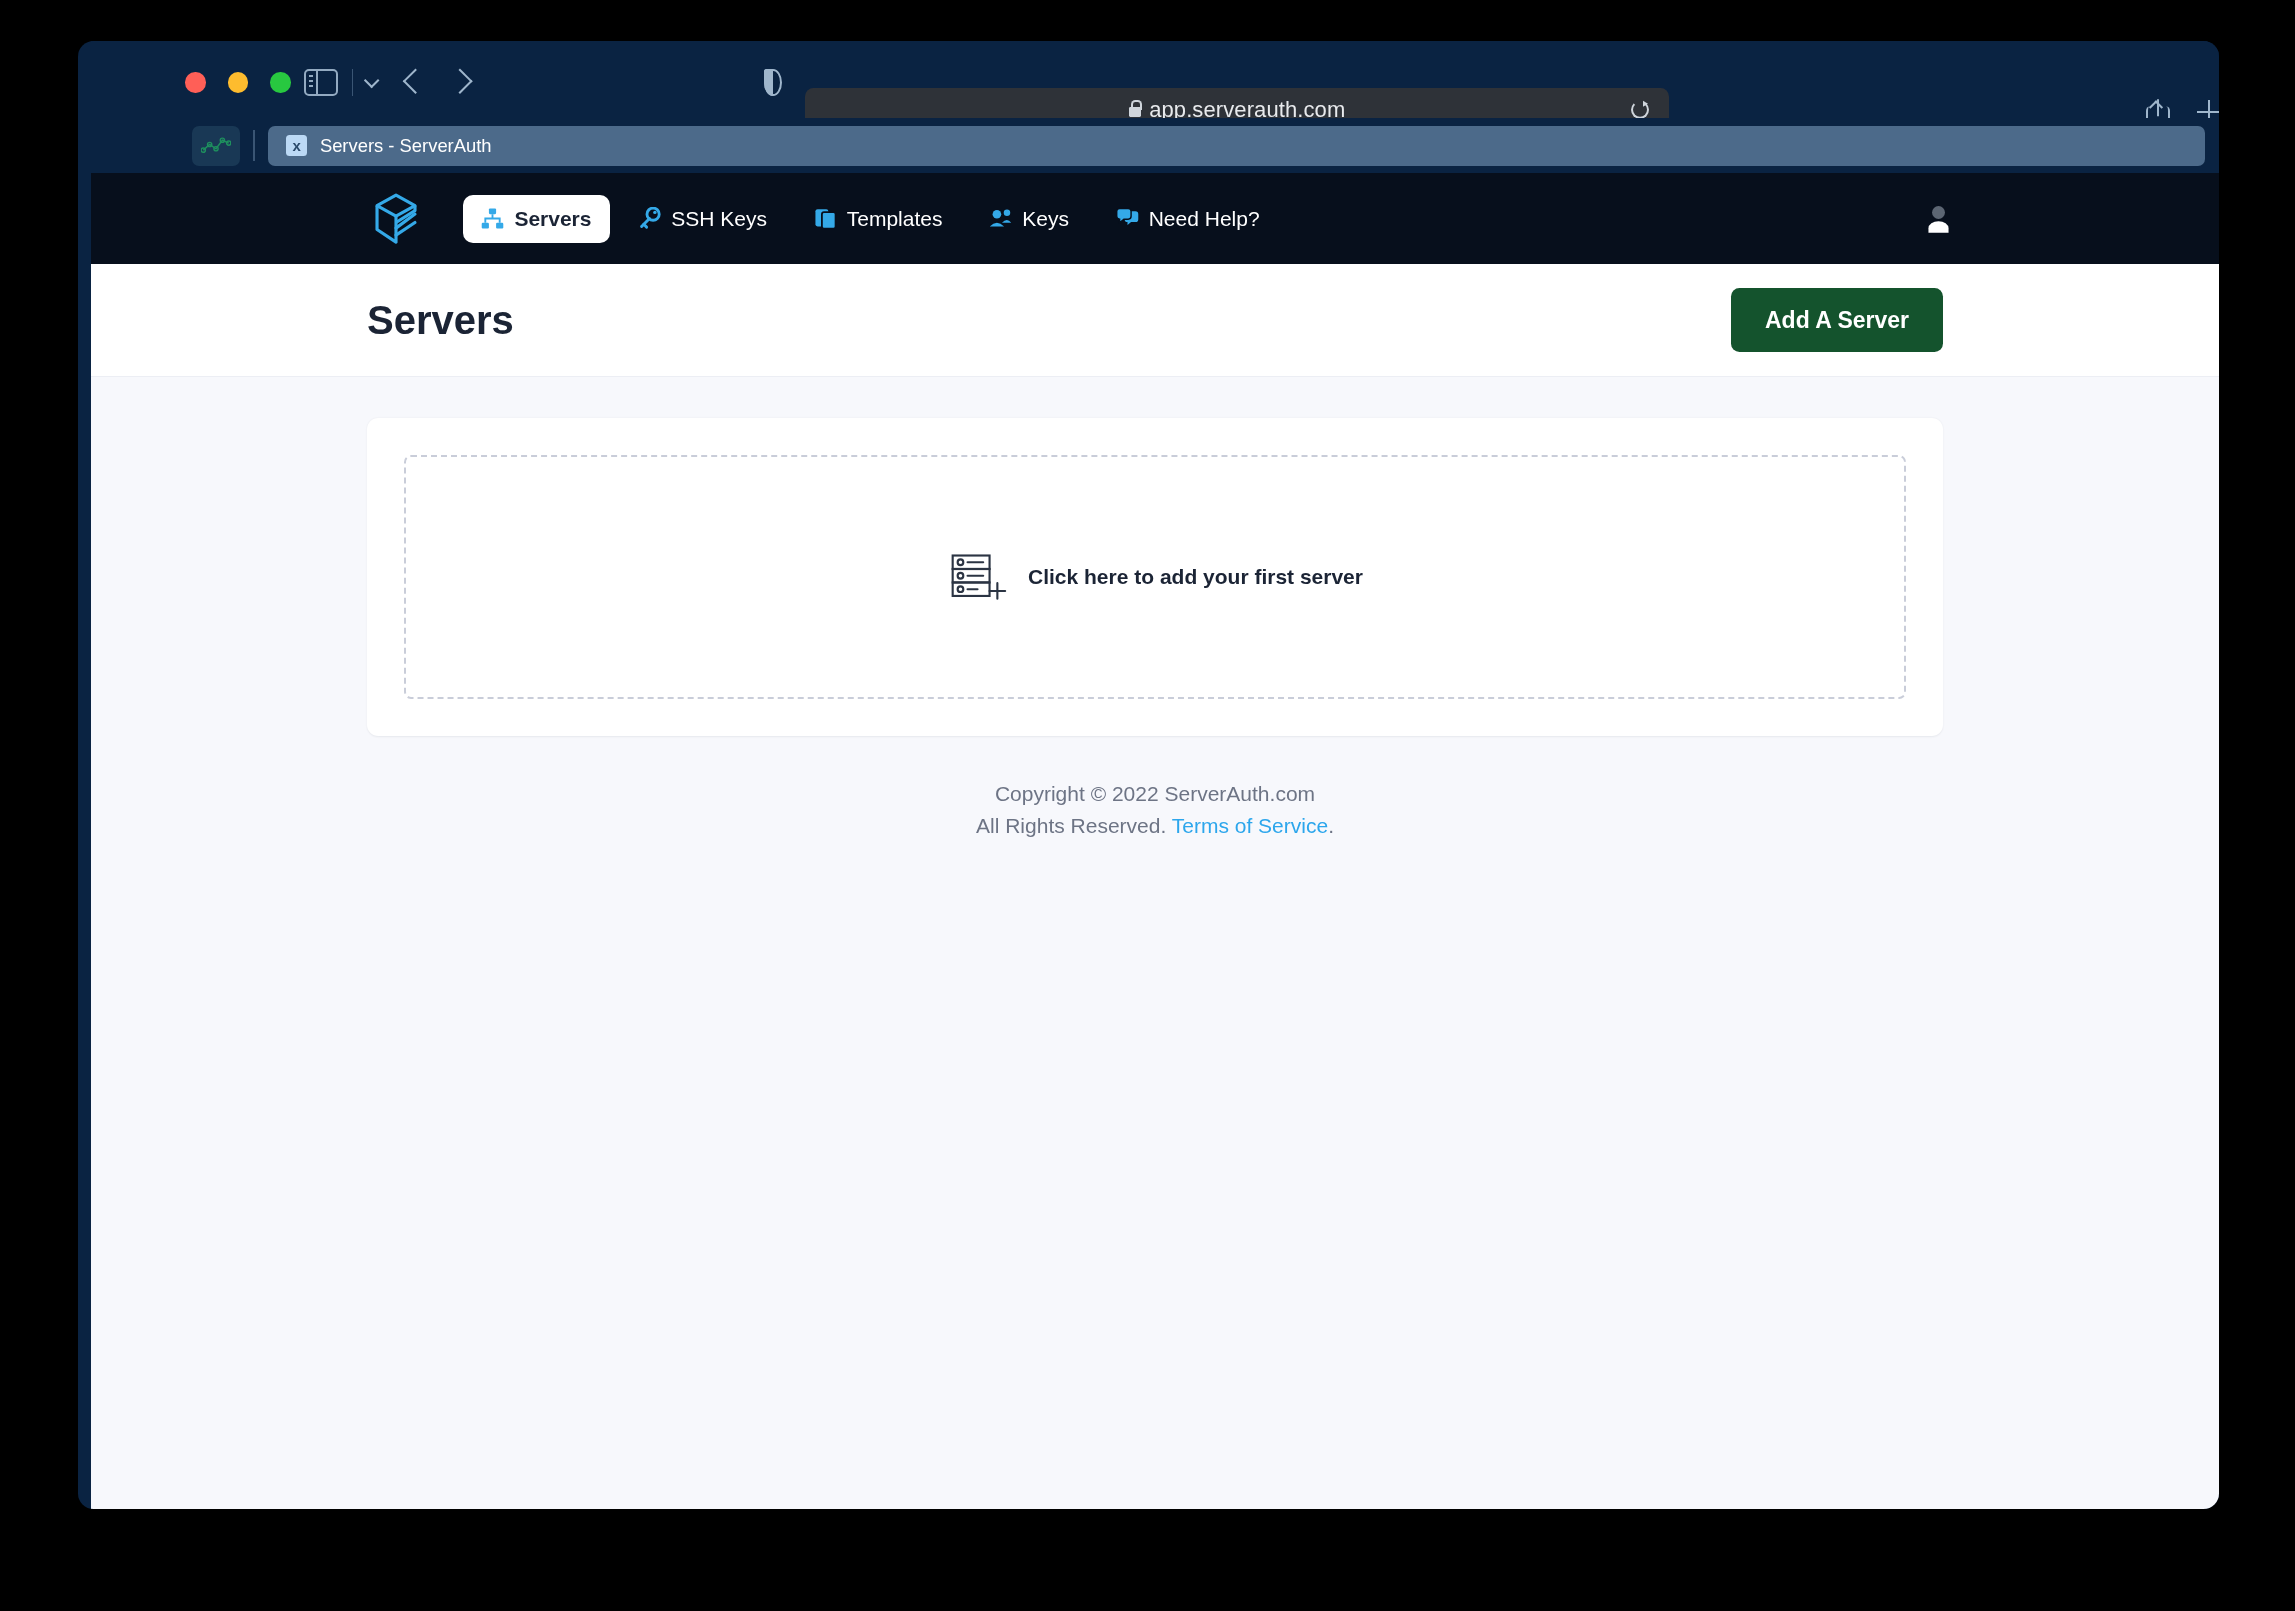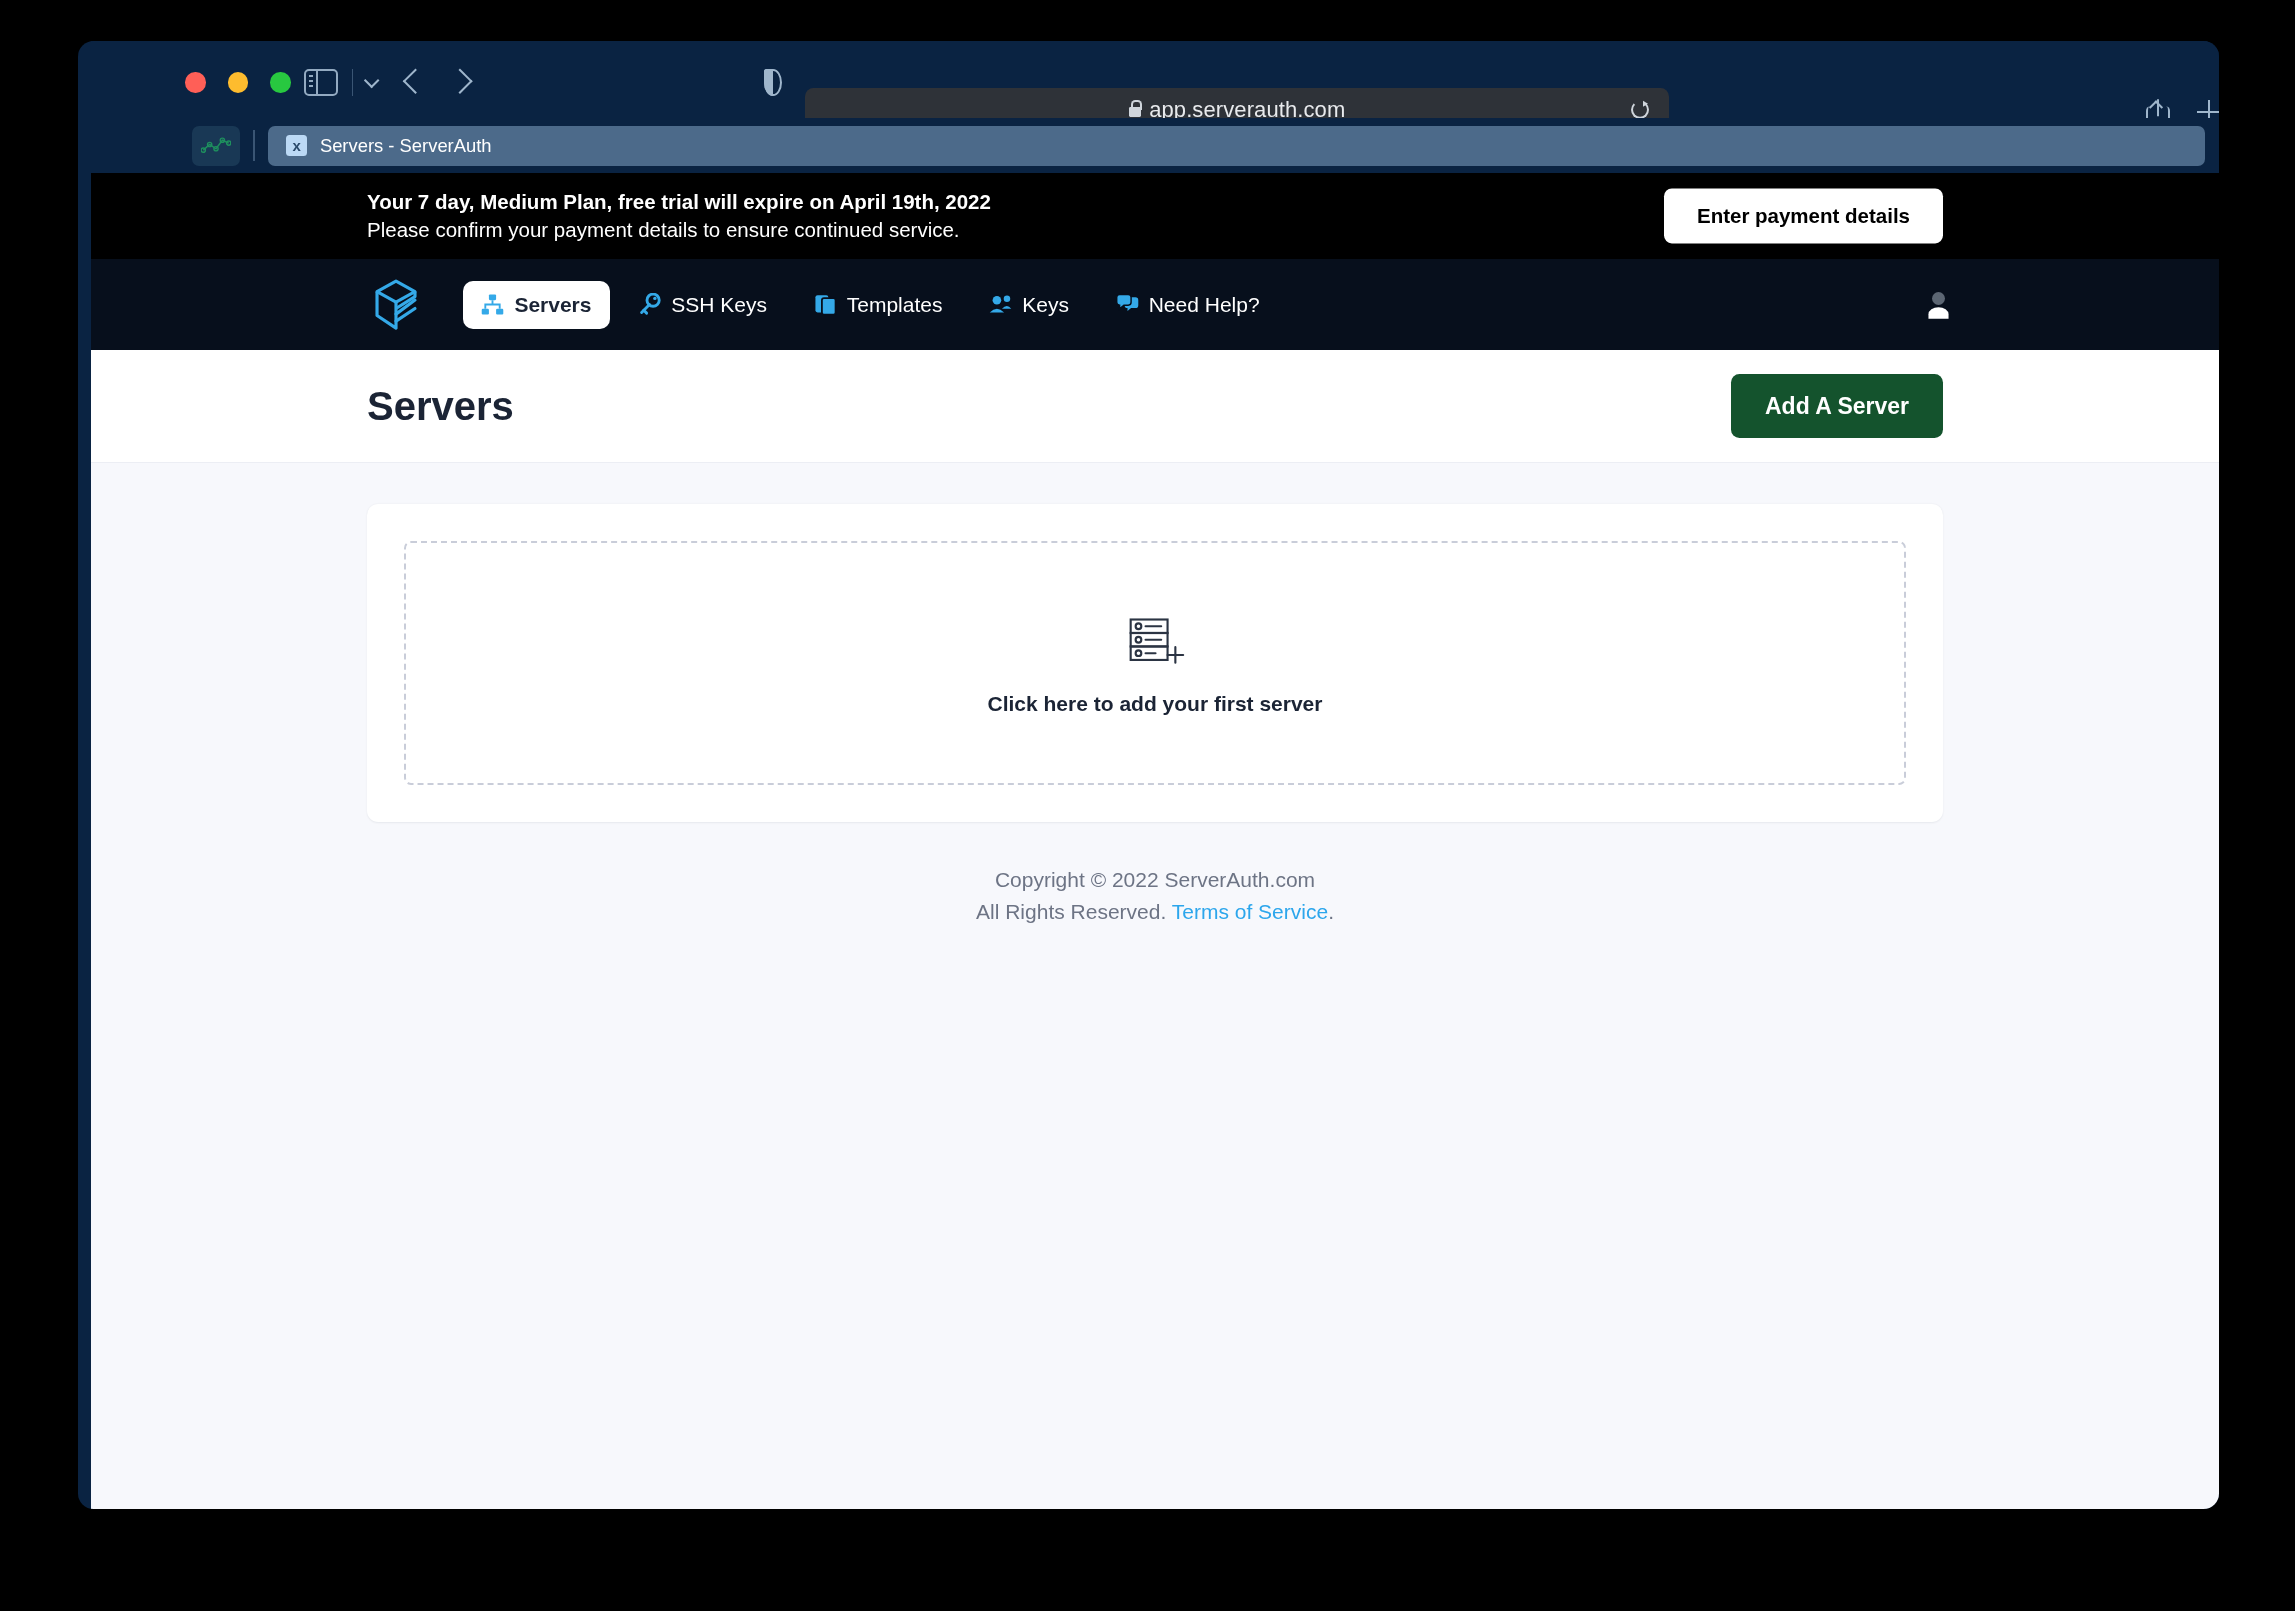--- a/index.html
+++ b/index.html
@@ -172,21 +172,21 @@
 
   
   .content { padding: 41px 276px 0 276px; }
   .card {
     background: #ffffff; border-radius: 11.3px; padding: 37px;
     box-shadow: 0 0.7px 2.1px rgba(16,24,40,.07);
   }
   .dropzone {
     border: 2.1px dashed #c9cdd9; border-radius: 7px;
     height: 244px;
-    display: flex; flex-direction: column; align-items: center; justify-content: center;
+    display: flex; flex-direction: row; align-items: center; justify-content: center;
     gap: 20px; cursor: pointer;
   }
   .dz-label { font-size: 21px; color: #1b2435; font-weight: bold; }
 
   .footer {
     text-align: center; margin-top: 42px; line-height: 1.52;
     font-size: 21px; color: #6d7485;
   }
   .footer a { color: #2ca6ec; text-decoration: none; }
 </style>
@@ -241,27 +241,20 @@
     </div>
     <div class="tab-divider"></div>
     <div class="tab">
       <span class="favicon">x</span>
       <span class="tab-title">Servers - ServerAuth</span>
     </div>
   </div>
 
   <div class="viewport">
 
-    <div class="banner">
-      <div class="banner-text">
-        <div class="banner-l1">Your 7 day, Medium Plan, free trial will expire on April 19th, 2022</div>
-        <div class="banner-l2">Please confirm your payment details to ensure continued service.</div>
-      </div>
-      <button class="banner-btn">Enter payment details</button>
-    </div>
 
     <div class="navbar">
       <svg class="brand" viewBox="0 0 62 74">
         <path d="M31 3 L58 18 L31 33 L4 18 Z" fill="none" stroke="#34a9e8" stroke-width="4.5" stroke-linejoin="round"></path>
         <path d="M4 18 L4 52 L31 70 L31 33" fill="none" stroke="#34a9e8" stroke-width="4.5" stroke-linejoin="round"></path>
         <path d="M58 18 L58 25 L31 42" fill="none" stroke="#34a9e8" stroke-width="4.5" stroke-linejoin="round"></path>
         <path d="M58 30 L31 50" fill="none" stroke="#34a9e8" stroke-width="4.5" stroke-linecap="round"></path>
         <path d="M58 42 L31 60" fill="none" stroke="#34a9e8" stroke-width="4.5" stroke-linecap="round"></path>
       </svg>
 

